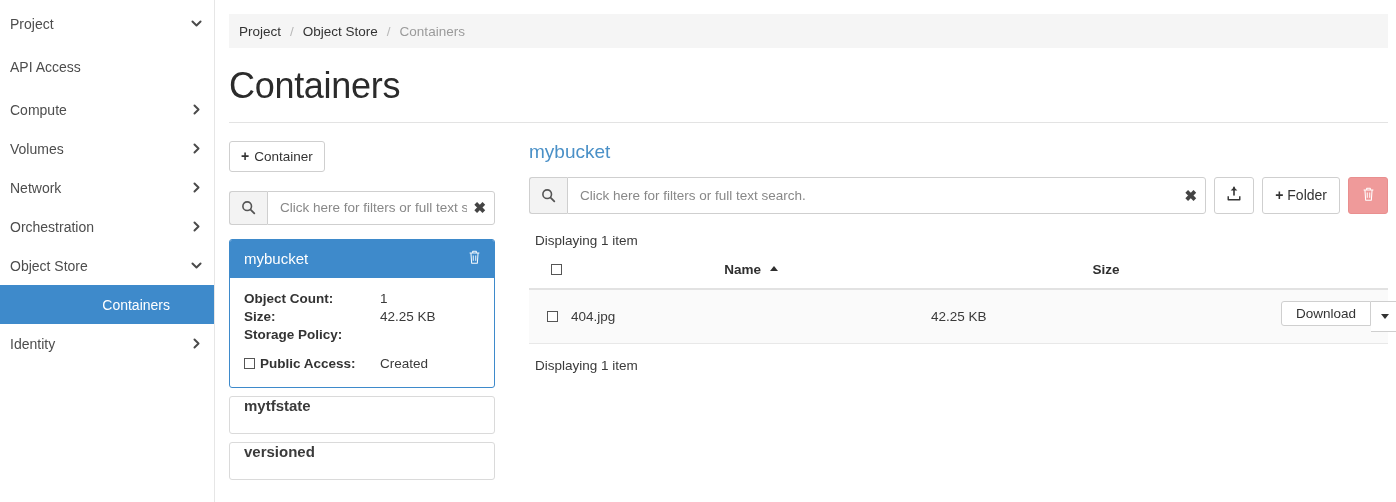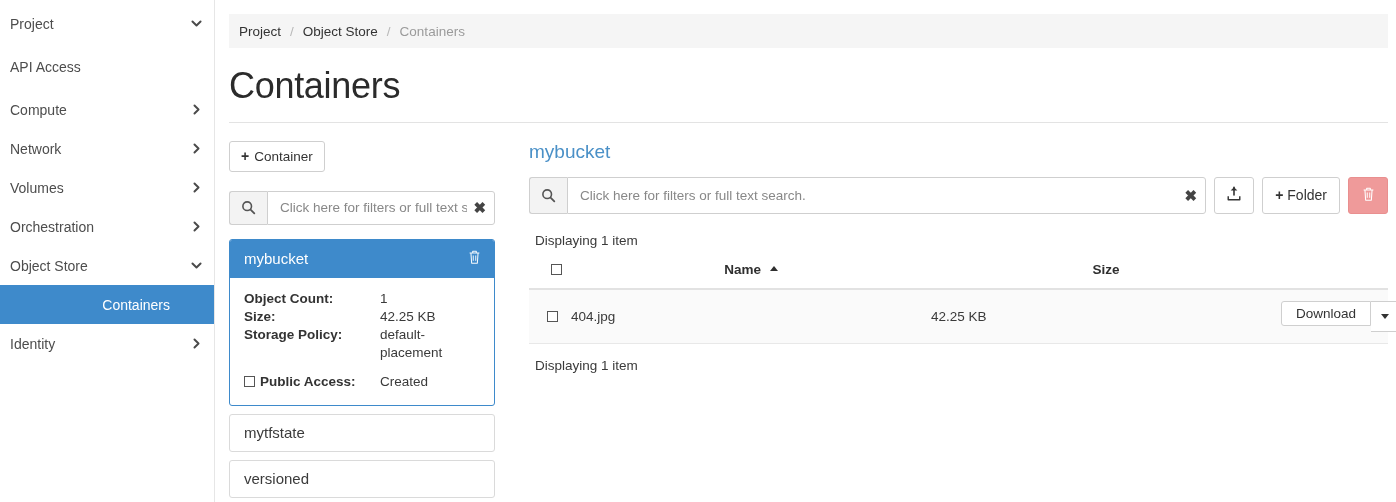--- a/index.html
+++ b/index.html
@@ -175,26 +175,27 @@
   }
   .detail-row.pub { margin-top: 11px; }
   .detail-row.pub .detail-k { display: flex; align-items: center; }
 
   .ctr-item {
     margin-top: 8px;
     border: 1px solid #dadada;
     border-radius: 3px;
     width: 266px;
     height: 38px;
-    display: flex; align-items: center;
+    display: flex; 
     padding: 0 14px;
     font-size: 15px;
     color: #3b3b3b;
     background: #ffffff;
     cursor: pointer;
+    font-weight: bold;
   }
 
   
   .col-right { flex: 1; margin-left: 32px; min-width: 0; }
   .bucket-title {
     font-size: 19px;
     color: #4a90c7;
     margin: 0 0 14px 0;
     font-weight: 400;
   }
@@ -321,30 +322,30 @@
     <div class="nav-item lvl1">
       <span class="lbl">Compute</span>
       <span class="chev">
         <svg width="13" height="13" viewBox="0 0 16 16">
             <path d="M5.5 3 L10.5 8 L5.5 13" fill="none" stroke="currentColor" stroke-width="2.4" stroke-linecap="round" stroke-linejoin="round"></path>
           </svg>
       </span>
     </div>
 
     <div class="nav-item lvl1">
+      <span class="lbl">Volumes</span>
+      <span class="chev">
+        <svg width="13" height="13" viewBox="0 0 16 16">
+            <path d="M5.5 3 L10.5 8 L5.5 13" fill="none" stroke="currentColor" stroke-width="2.4" stroke-linecap="round" stroke-linejoin="round"></path>
+          </svg>
+      </span>
+    </div>
+
+    <div class="nav-item lvl1">
       <span class="lbl">Network</span>
-      <span class="chev">
-        <svg width="13" height="13" viewBox="0 0 16 16">
-            <path d="M5.5 3 L10.5 8 L5.5 13" fill="none" stroke="currentColor" stroke-width="2.4" stroke-linecap="round" stroke-linejoin="round"></path>
-          </svg>
-      </span>
-    </div>
-
-    <div class="nav-item lvl1">
-      <span class="lbl">Volumes</span>
       <span class="chev">
         <svg width="13" height="13" viewBox="0 0 16 16">
             <path d="M5.5 3 L10.5 8 L5.5 13" fill="none" stroke="currentColor" stroke-width="2.4" stroke-linecap="round" stroke-linejoin="round"></path>
           </svg>
       </span>
     </div>
 
     <div class="nav-item lvl1">
       <span class="lbl">Orchestration</span>
       <span class="chev">
@@ -429,21 +430,20 @@
             <div class="detail-row">
               <span class="detail-k">Object Count:</span>
               <span class="detail-v">1</span>
             </div>
             <div class="detail-row">
               <span class="detail-k">Size:</span>
               <span class="detail-v">42.25 KB</span>
             </div>
             <div class="detail-row">
               <span class="detail-k">Storage Policy:</span>
-              <span class="detail-v" style="max-width:96px;">default-placement</span>
             </div>
             <div class="detail-row pub">
               <span class="detail-k">
                 <span class="chk-box"></span>
                 <span>Public Access:</span>
               </span>
               <span class="detail-v">Created</span>
             </div>
           </div>
         </div>

